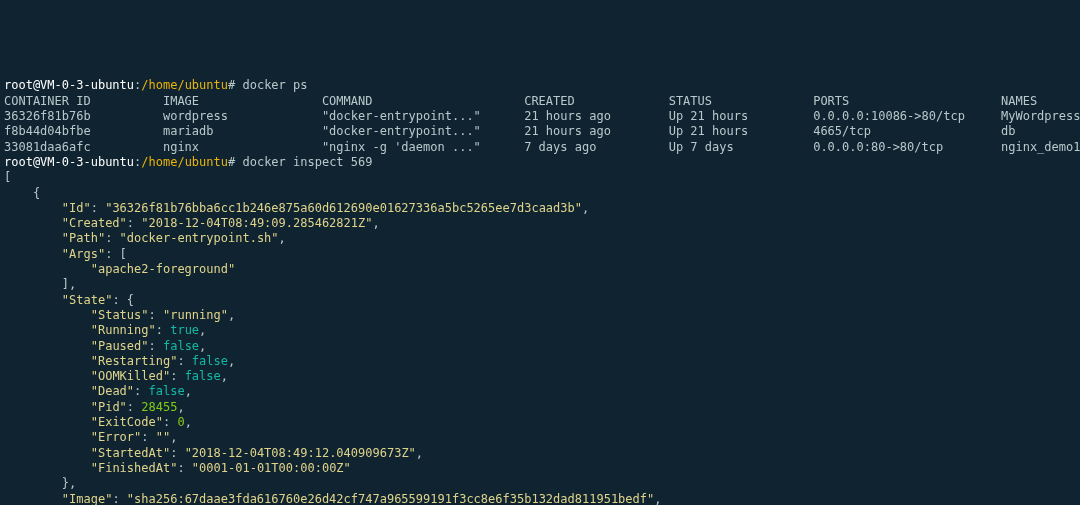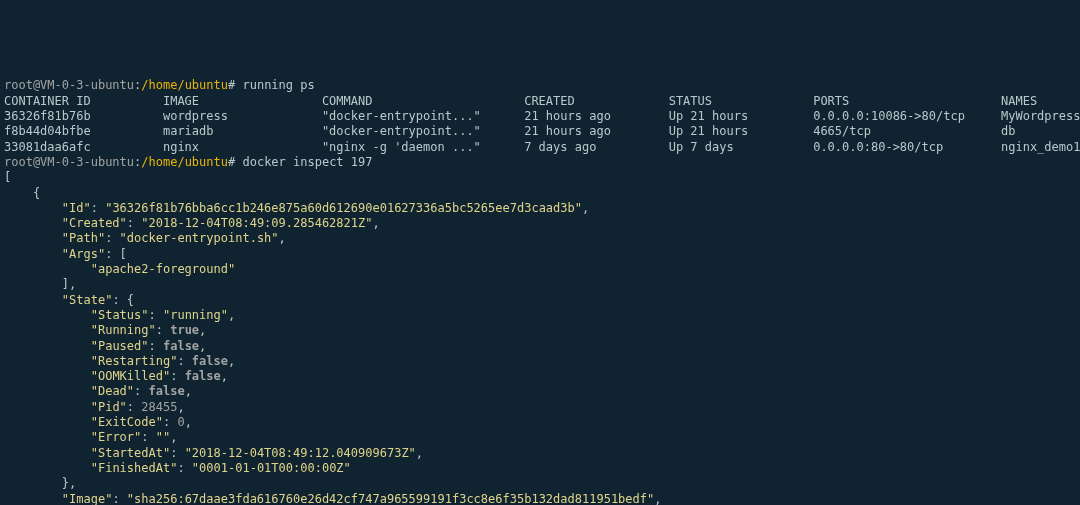--- a/index.html
+++ b/index.html
@@ -11,40 +11,40 @@
     font-size: 12px;
     line-height: 15.3px;
     width: 1080px;
     height: 505px;
     overflow: hidden;
     white-space: pre;
   }
   .term {
     padding: 2px 4px;
   }
-  .user { color: #a3a3a3; }   
+  .user { color: #ffffff; }   
   .path { color: #eab308; }   
   .hash { color: #b8c9cc; }   
   .cmd  { color: #b8c9cc; }
   .key  { color: #e0d48b; }   
-  .num  { color: #a3a3a3; }   
-  .bool { color: #a3a3a3; font-weight: bold; }   
+  .num  { color: #84cc16; }   
+  .bool { color: #14b8a6; }   
   .plain{ color: #b8c9cc; }
 </style>
 </head>
 <body>
 
 
 
-<div class="term"><span class="user">root@VM-0-3-ubuntu</span><span class="plain">:</span><span class="path">/home/ubuntu</span><span class="hash">#</span> <span class="cmd">running ps</span>
+<div class="term"><span class="user">root@VM-0-3-ubuntu</span><span class="plain">:</span><span class="path">/home/ubuntu</span><span class="hash">#</span> <span class="cmd">docker ps</span>
 <span class="plain" id="ps-header">CONTAINER ID          IMAGE                 COMMAND                     CREATED             STATUS              PORTS                     NAMES</span>
 <span class="plain" id="ps-row-0">36326f81b76b          wordpress             "docker-entrypoint..."      21 hours ago        Up 21 hours         0.0.0.0:10086-&gt;80/tcp     MyWordpress</span>
 <span class="plain" id="ps-row-1">f8b44d04bfbe          mariadb               "docker-entrypoint..."      21 hours ago        Up 21 hours         4665/tcp                  db</span>
 <span class="plain" id="ps-row-2">33081daa6afc          nginx                 "nginx -g 'daemon ..."      7 days ago          Up 7 days           0.0.0.0:80-&gt;80/tcp        nginx_demo1</span>
-<span class="user">root@VM-0-3-ubuntu</span><span class="plain">:</span><span class="path">/home/ubuntu</span><span class="hash">#</span> <span class="cmd">docker inspect 197</span>
+<span class="user">root@VM-0-3-ubuntu</span><span class="plain">:</span><span class="path">/home/ubuntu</span><span class="hash">#</span> <span class="cmd">docker inspect 569</span>
 <span class="plain">[</span>
     <span class="plain">{</span>
         <span class="key">"Id"</span><span class="plain">: </span><span class="key">"36326f81b76bba6cc1b246e875a60d612690e01627336a5bc5265ee7d3caad3b"</span><span class="plain">,</span>
         <span class="key">"Created"</span><span class="plain">: </span><span class="key">"2018-12-04T08:49:09.285462821Z"</span><span class="plain">,</span>
         <span class="key">"Path"</span><span class="plain">: </span><span class="key">"docker-entrypoint.sh"</span><span class="plain">,</span>
         <span class="key">"Args"</span><span class="plain">: </span><span class="plain">[</span>
             <span class="key">"apache2-foreground"</span>
         <span class="plain">],</span>
         <span class="key">"State"</span><span class="plain">: </span><span class="plain">{</span>
             <span class="key">"Status"</span><span class="plain">: </span><span class="key">"running"</span><span class="plain">,</span>

